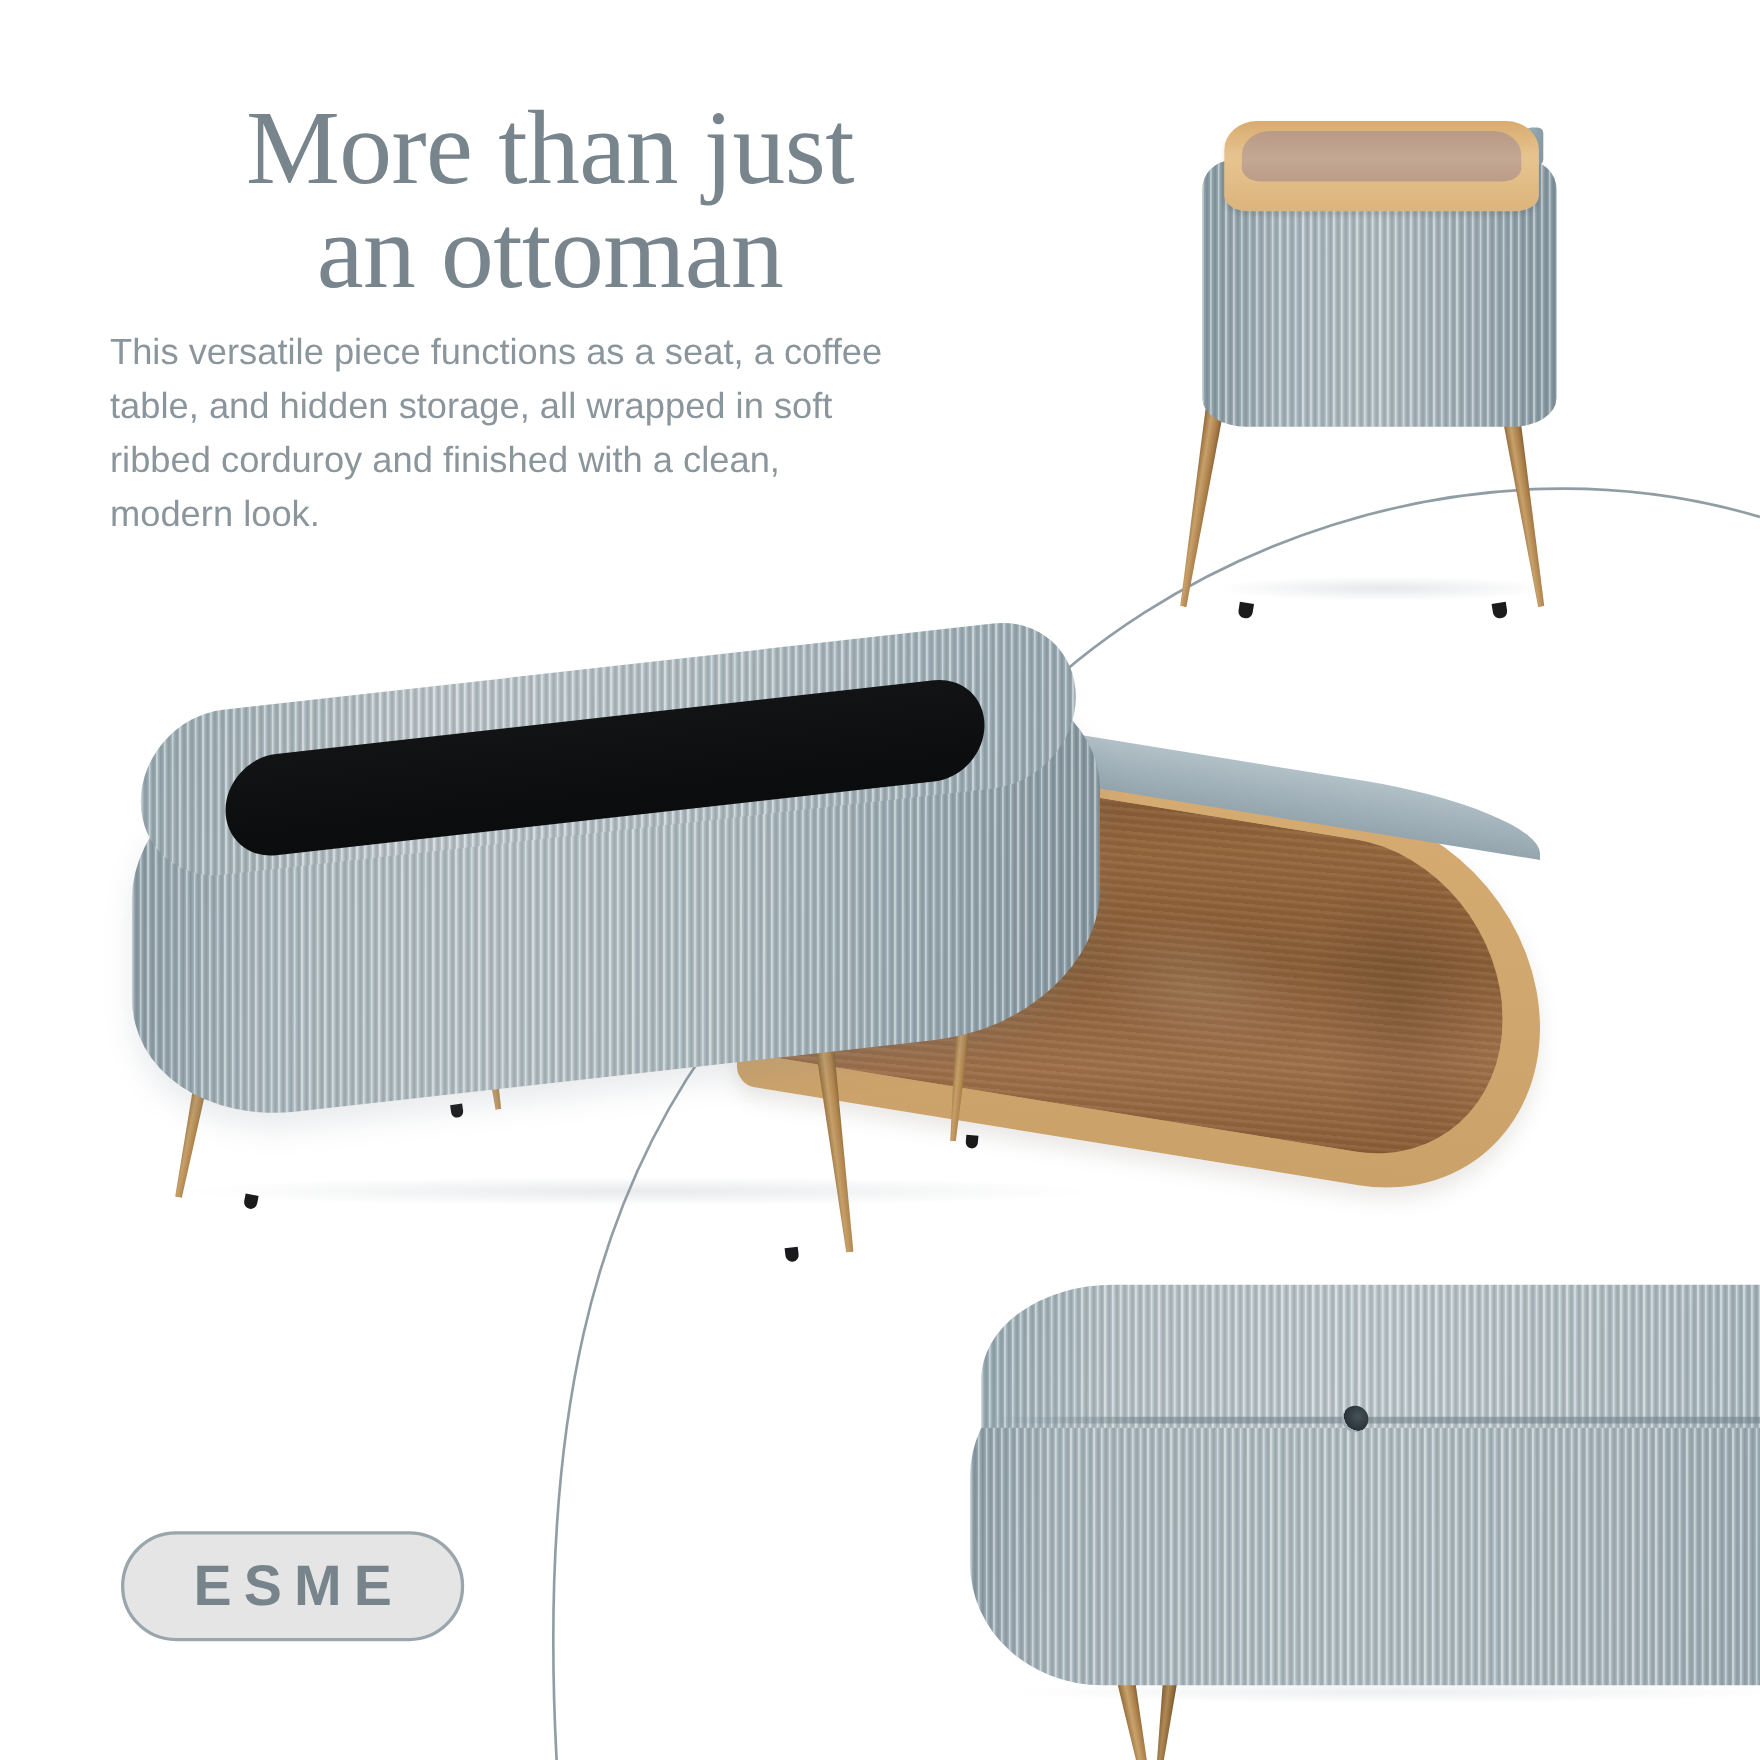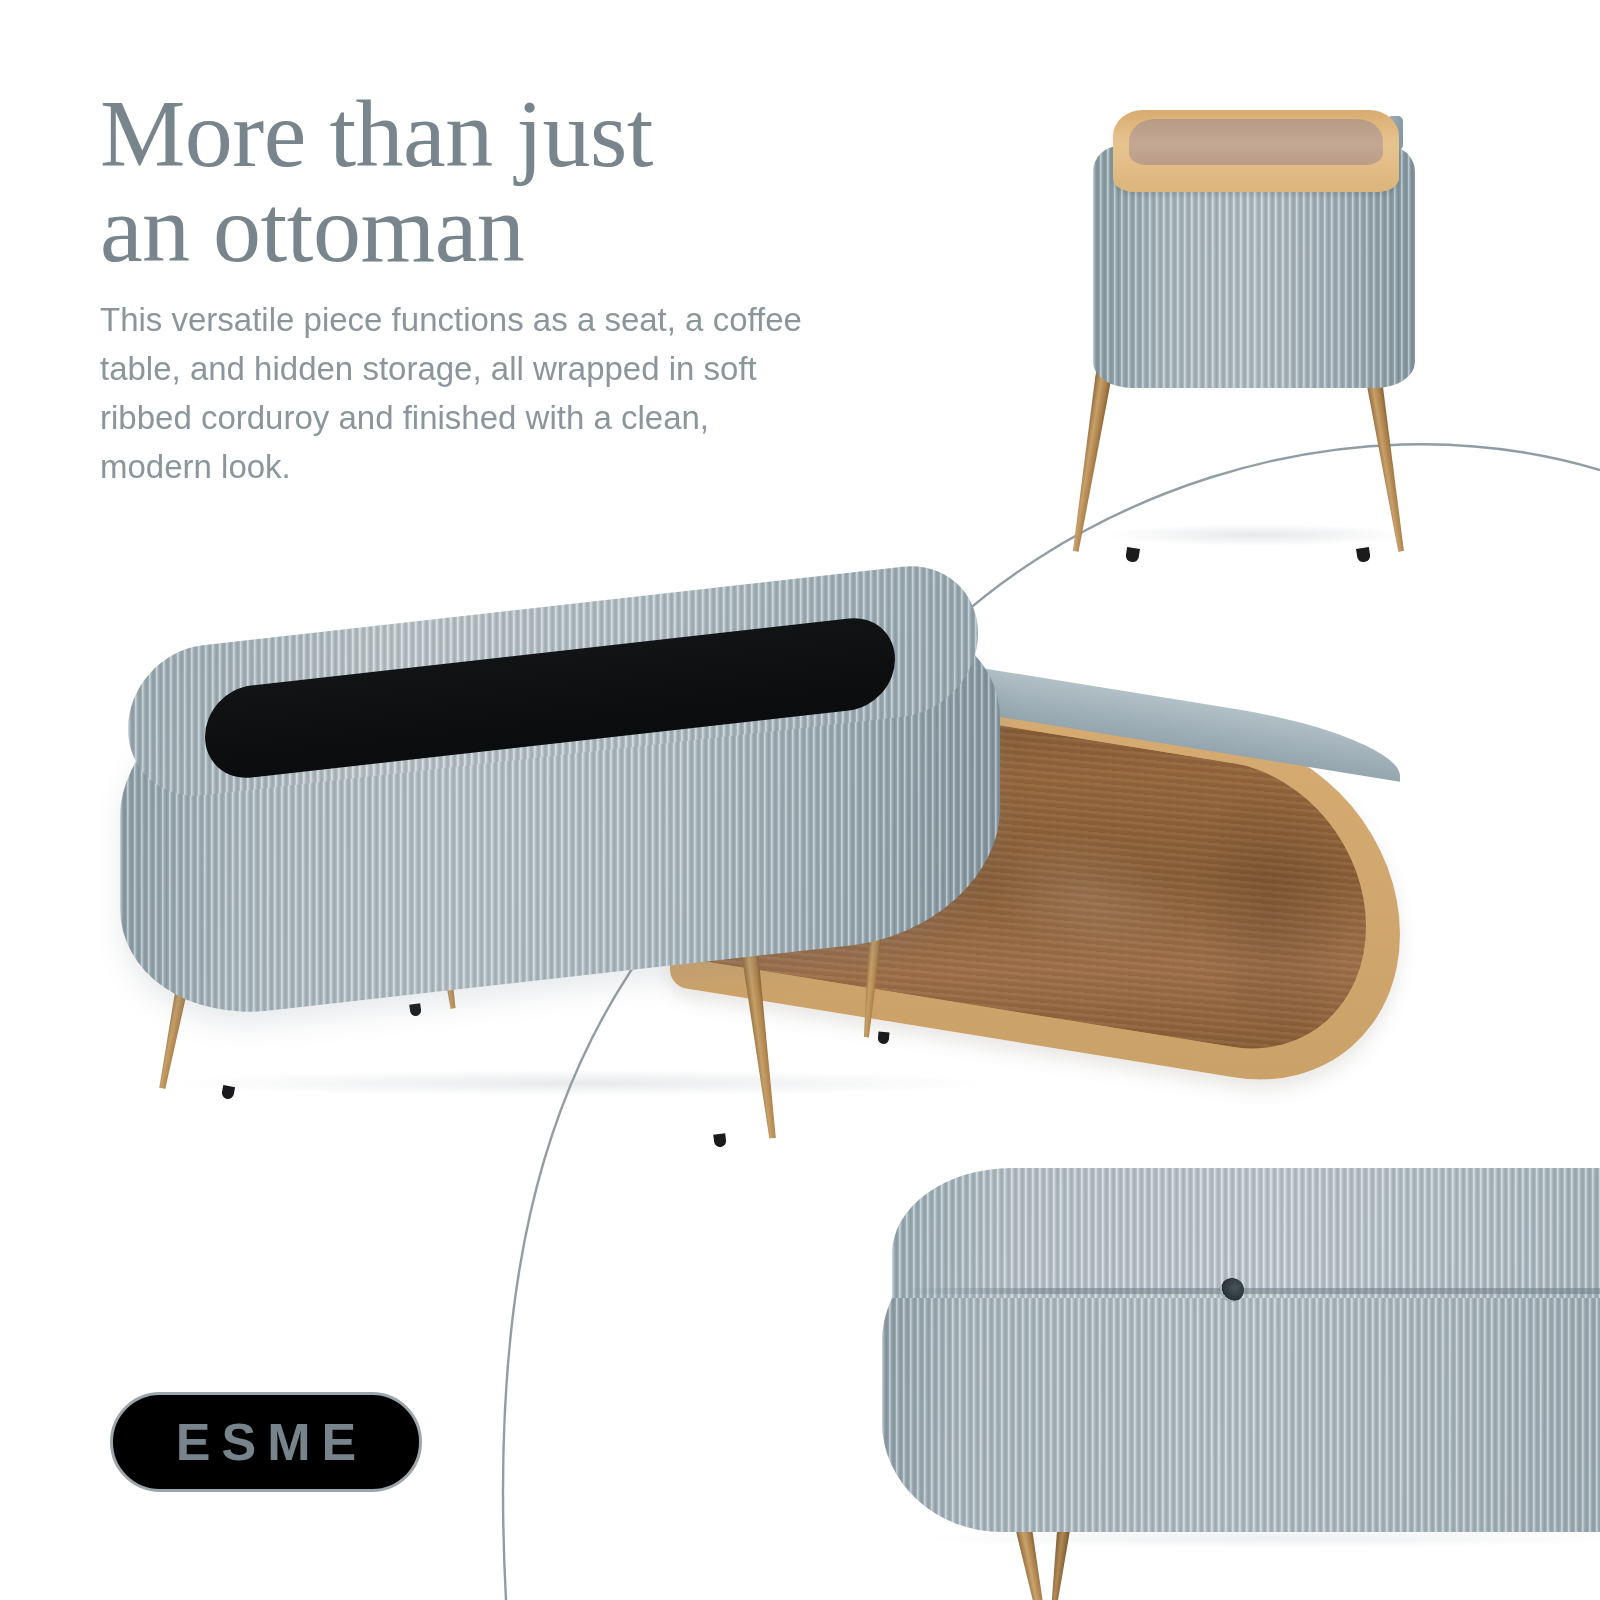--- a/index.html
+++ b/index.html
@@ -16,40 +16,41 @@
   .copy{position:absolute;left:100px;top:86px;width:800px;}
   .headline{
     font-family:"Liberation Serif", serif;
     font-size:96px;
     line-height:0.99;
     color:#78858c;
     margin:0;
     font-weight:400;
     letter-spacing:-0.5px;
     white-space:pre-line;
+    text-align:center;
   }
   .subcopy{
     margin:20px 0 0 0;
     font-family:"Liberation Sans", sans-serif;
     font-size:33px;
     line-height:1.48;
     color:#8b969c;
     width:730px;
     font-weight:400;
   }
 
   
   .badge{
     position:absolute;left:110px;top:1392px;
     width:312px;height:100px;
     border:3px solid #9aa5ac;
     border-radius:50px;
     display:flex;align-items:center;justify-content:center;
     box-sizing:border-box;
-    background:#000000;
+    background:#e5e5e5;
   }
   .badge span{
     font-size:52px;font-weight:bold;color:#77848b;
     letter-spacing:11px;text-indent:11px;
     font-family:"Liberation Sans", sans-serif;
   }
 
   
   .arcs{position:absolute;left:0;top:0;width:1600px;height:1600px;pointer-events:none;}
 

